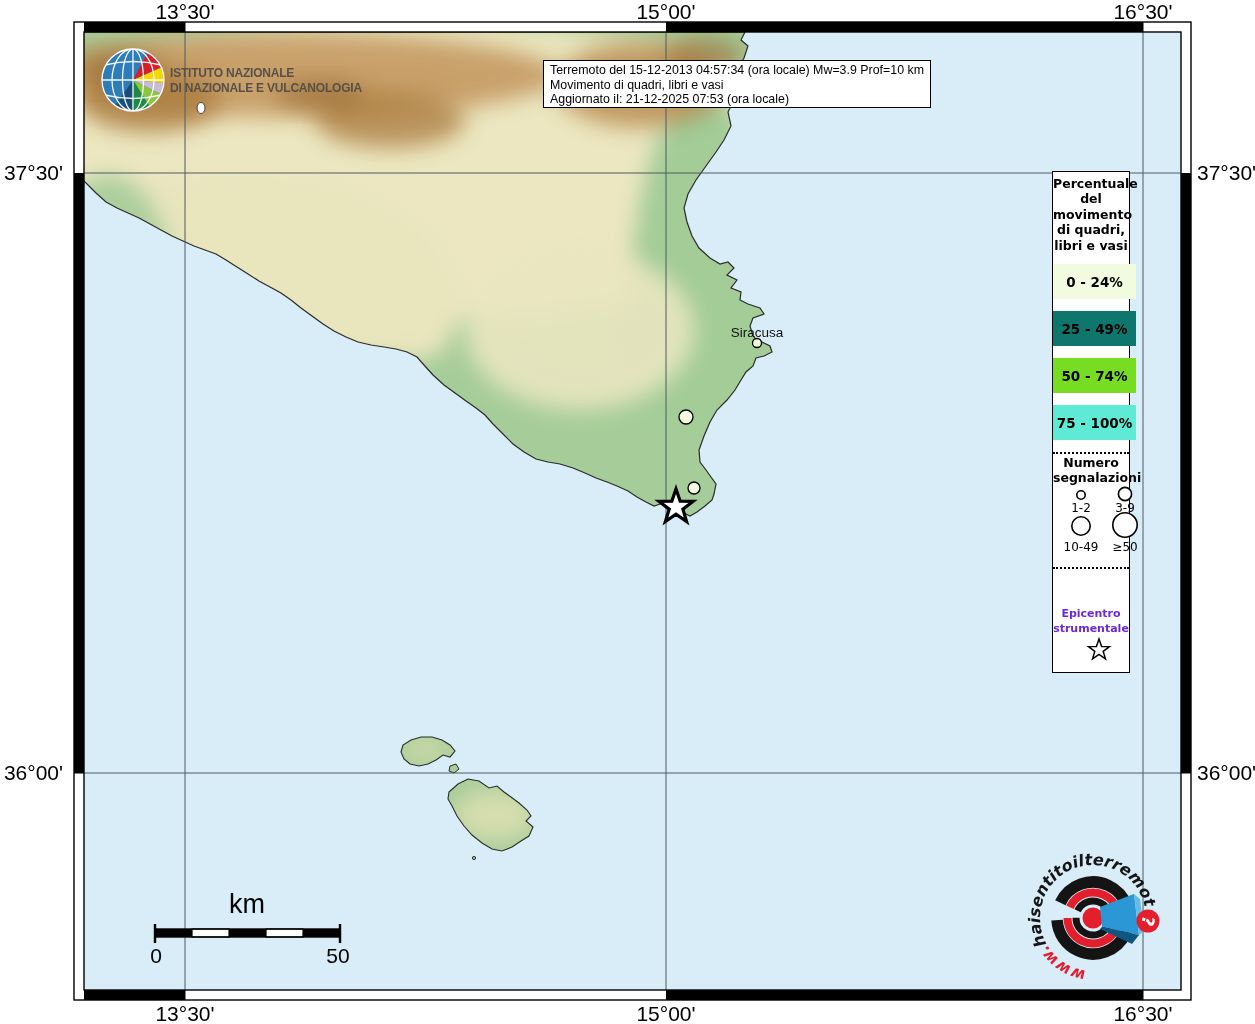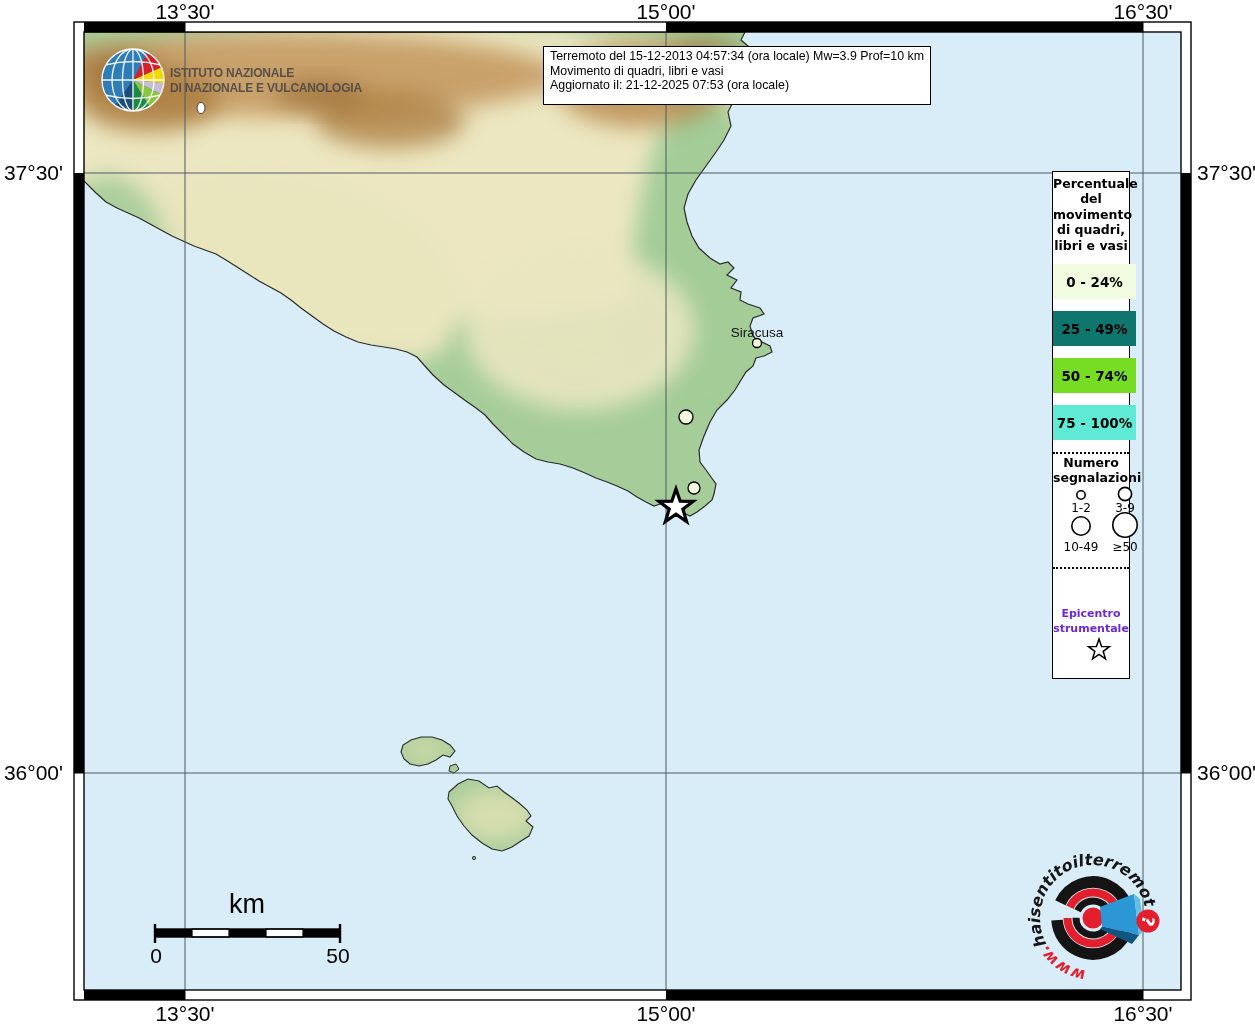--- a/index.html
+++ b/index.html
@@ -2,32 +2,32 @@
 <html><head>
 <meta charset="utf-8">
 <style>
   html,body{margin:0;padding:0;}
   body{width:1255px;height:1024px;position:relative;background:#fff;overflow:hidden;
        font-family:"Liberation Sans",sans-serif;}
   .abs{position:absolute;}
   svg text{user-select:none;}
 
   
-  #info-box{left:543px;top:46px;background:#fff;border:1.2px solid #000;
-            padding:2px 6px 11px 6px;font-size:12.4px;line-height:14.6px;color:#000;
+  #info-box{left:543px;top:60px;background:#fff;border:1.2px solid #000;
+            padding:2px 6px 0 6px;font-size:12.4px;line-height:14.6px;color:#000;
             white-space:nowrap;}
 
   
   #ingv-text{left:170px;top:66px;color:#57504a;font-weight:bold;font-size:12px;
              letter-spacing:-0.2px;line-height:14.5px;}
 
   
   #legend{left:1052px;top:171px;width:78px;background:#fff;border:1.5px solid #000;
           box-sizing:border-box;text-align:center;font-family:"DejaVu Sans",sans-serif;
-          padding-bottom:6px;}
+          }
   .lg-title{font-weight:bold;font-size:12.5px;line-height:15.4px;padding-top:4px;color:#000;}
   .swatch{width:83px;height:35px;margin:11px auto 12px;display:flex;align-items:center;
           justify-content:center;font-weight:bold;font-size:13.5px;color:#000;}
   .sep{border-top:2px dotted #000;margin-top:8px;}
   .sig-title{font-weight:bold;font-size:12.5px;line-height:14.5px;padding-top:2px;color:#000;}
   .epi-title{font-weight:bold;font-size:11px;line-height:14.5px;padding-top:2px;color:#6d28d9;margin-top:36px;}
 </style>
 </head>
 <body>
 

